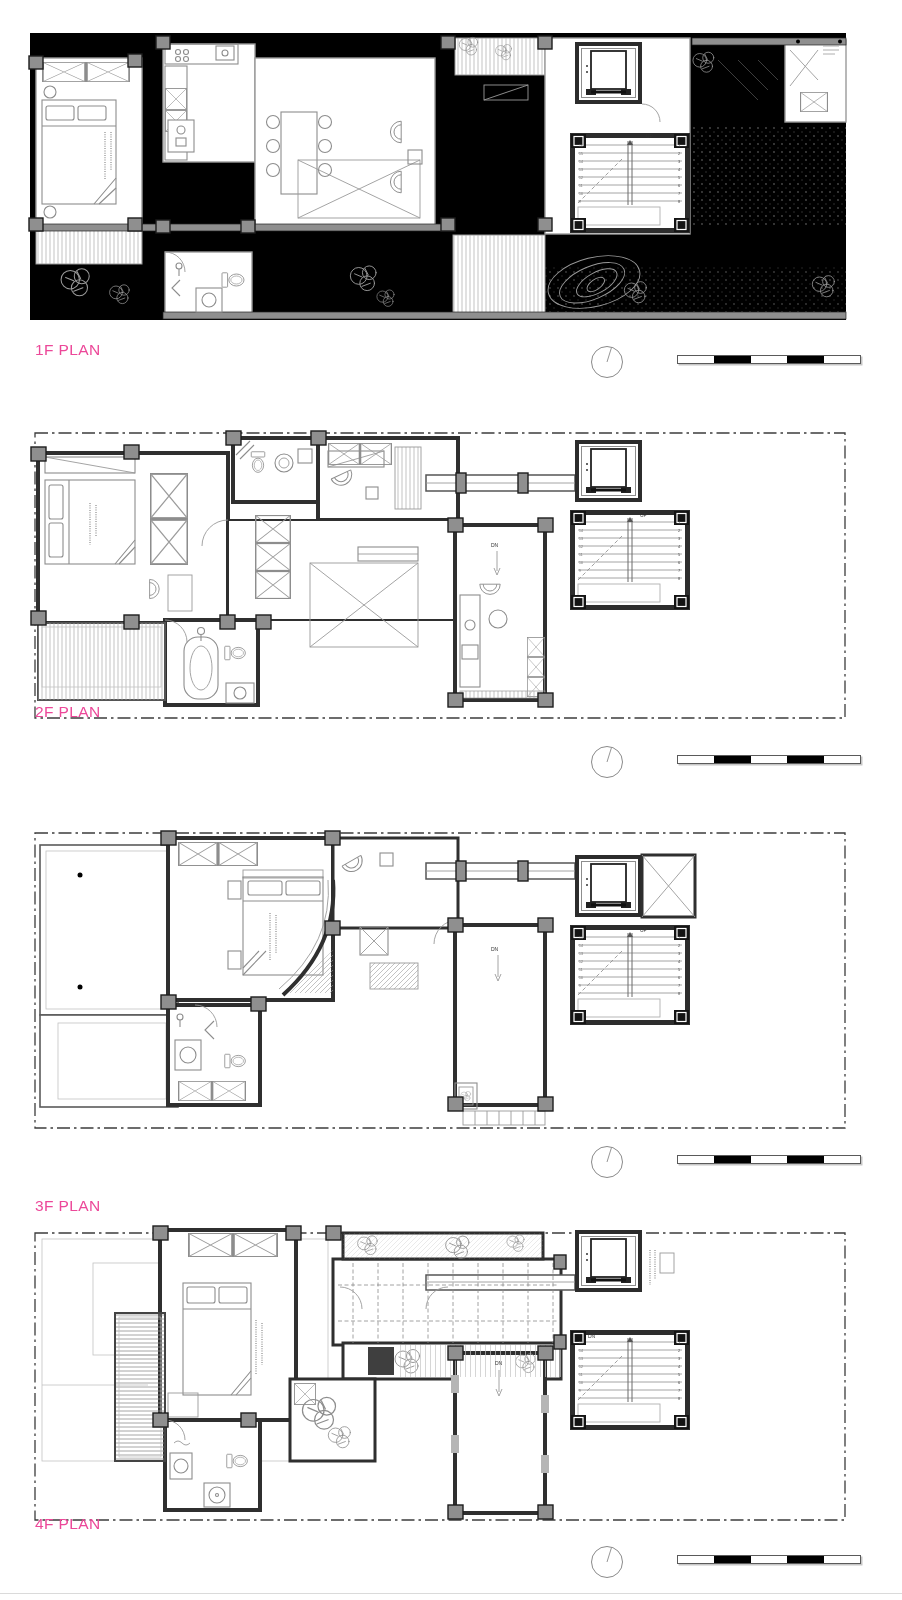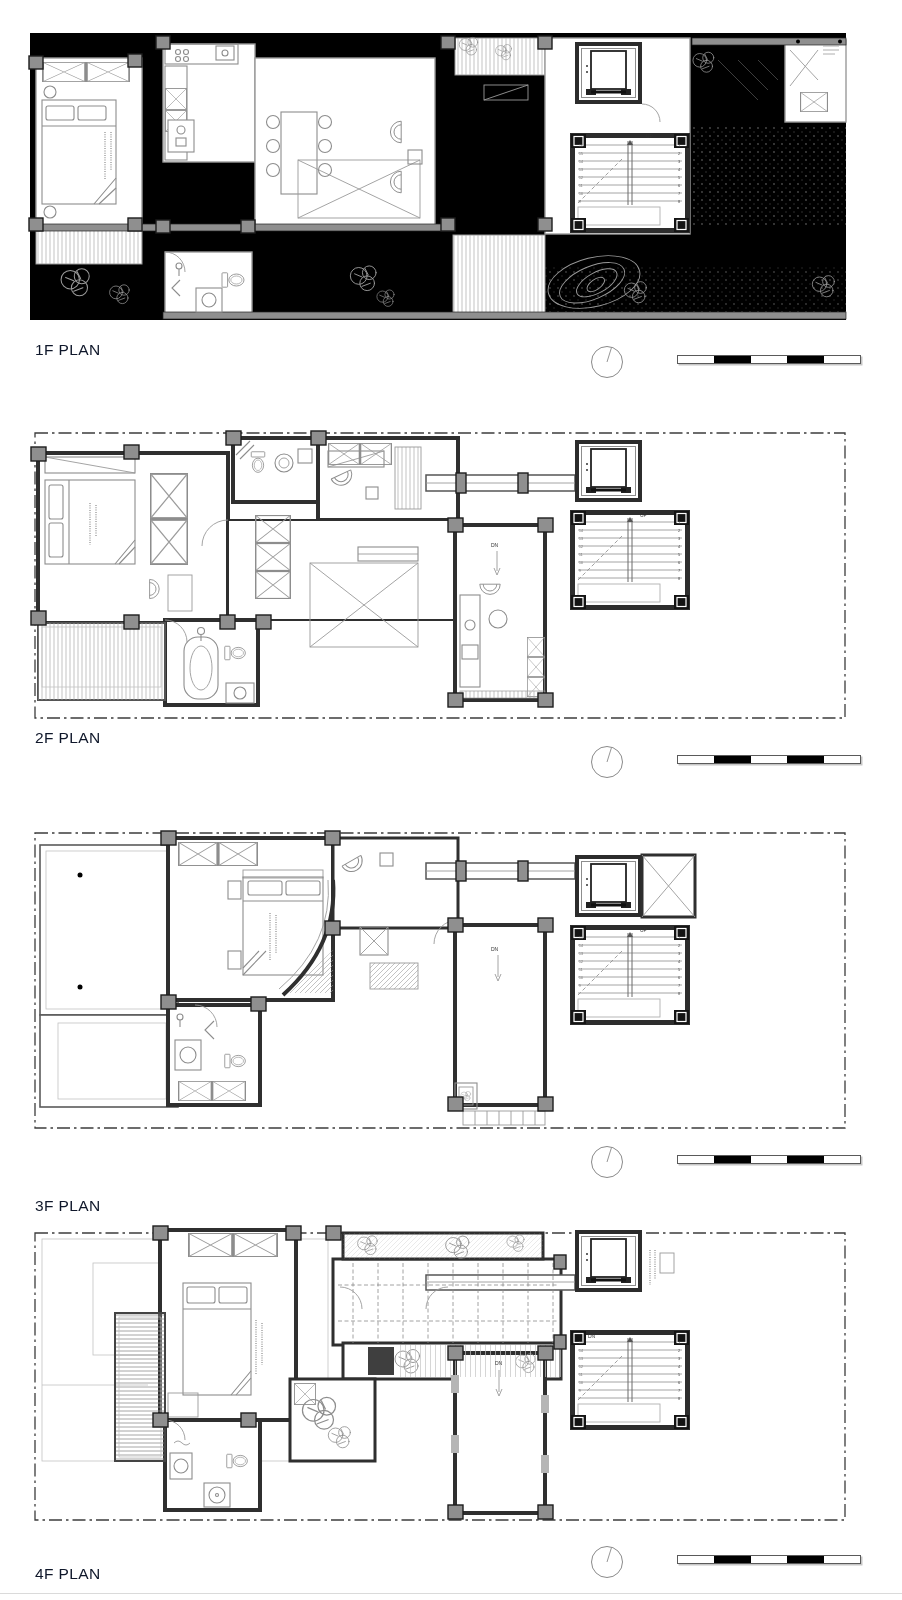--- a/index.html
+++ b/index.html
@@ -1,18 +1,18 @@
 <!DOCTYPE html>
 <html><head>
 <meta charset="utf-8">
 <style>
   html,body{margin:0;padding:0;background:#fff;}
   #canvas{position:relative;width:902px;height:1600px;background:#ffffff;overflow:hidden;
           font-family:"Liberation Sans",sans-serif;}
-  .floor-label{position:absolute;left:35px;font-size:15.5px;letter-spacing:.4px;color:#0f172a;}
+  .floor-label{position:absolute;left:35px;font-size:15.5px;letter-spacing:.4px;color:#ec4899;}
   .north{position:absolute;left:590px;width:34px;height:34px;}
   .scalebar{position:absolute;left:677px;width:182px;height:7px;border:1px solid #5a5a5a;
             display:flex;box-shadow:1.5px 1.5px 0 #c6c6c6;}
   .seg{flex:1;}
   .seg:nth-child(odd){background:#ffffff;}
   .seg:nth-child(even){background:#000000;}
   .page-edge{position:absolute;left:0;top:1593px;width:902px;height:1px;background:#dadada;}
   svg{position:absolute;}
   svg text{font-family:"Liberation Sans",sans-serif;}
   
@@ -521,23 +521,23 @@
         <rect x="510" y="121" width="15" height="14" class="col"></rect>
     <rect x="420" y="280" width="15" height="14" class="col"></rect>
         <rect x="510" y="280" width="15" height="14" class="col"></rect>
     <rect x="298" y="1" width="15" height="14" class="col"></rect>
         <rect x="526" y="30" width="12" height="14" class="col"></rect>
     <rect x="526" y="110" width="12" height="14" class="col"></rect>
   </g>
 </svg>
 
 <div class="floor-label" style="top:341px">1F PLAN</div>
-<div class="floor-label" style="top:729px">2F PLAN</div>
+<div class="floor-label" style="top:703px">2F PLAN</div>
 <div class="floor-label" style="top:1197px">3F PLAN</div>
-<div class="floor-label" style="top:1565px">4F PLAN</div>
+<div class="floor-label" style="top:1515px">4F PLAN</div>
 
 <svg class="north" style="top:345px" viewBox="0 0 34 34">
   <circle cx="17" cy="17" r="15.5" fill="none" stroke="#8a8a8a" stroke-width="1"></circle>
   <line x1="17" y1="17" x2="21.5" y2="2.5" stroke="#8a8a8a" stroke-width="0.9"></line>
 </svg>
 <svg class="north" style="top:745px" viewBox="0 0 34 34">
   <circle cx="17" cy="17" r="15.5" fill="none" stroke="#8a8a8a" stroke-width="1"></circle>
   <line x1="17" y1="17" x2="21.5" y2="2.5" stroke="#8a8a8a" stroke-width="0.9"></line>
 </svg>
 <svg class="north" style="top:1145px" viewBox="0 0 34 34">

